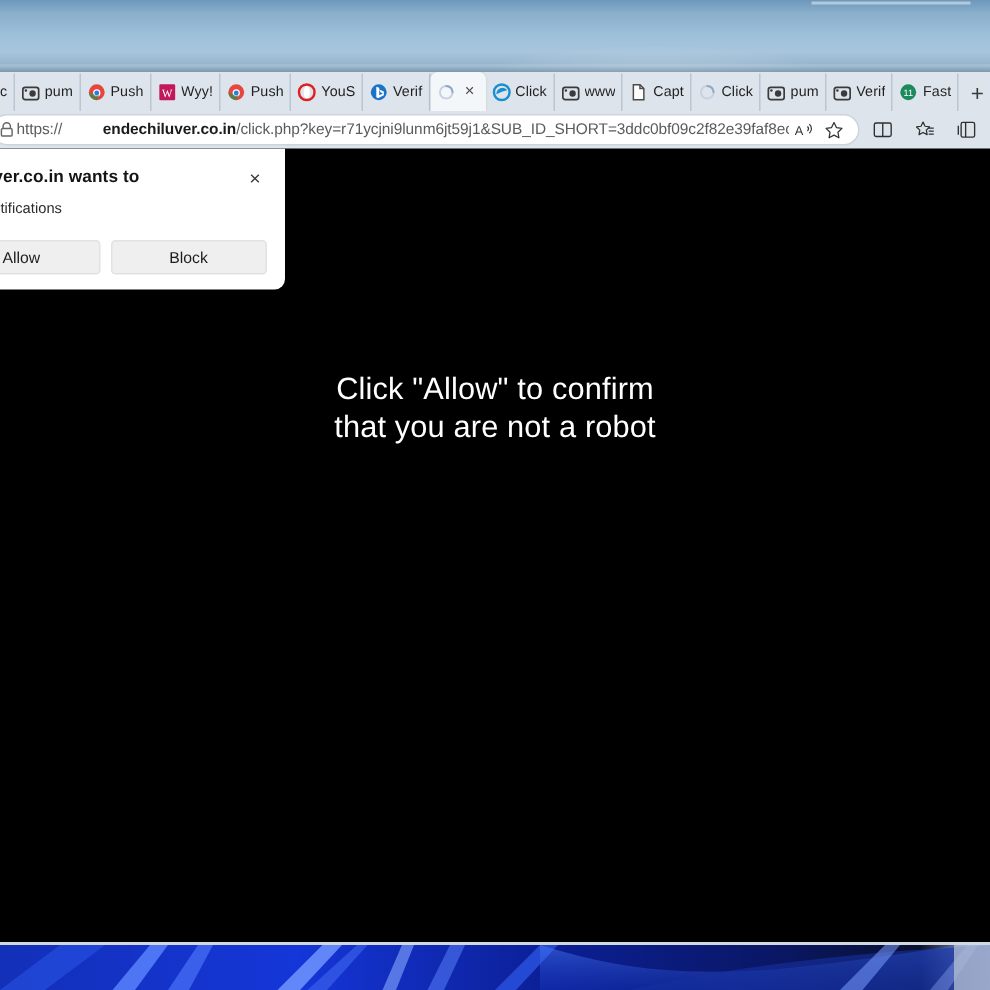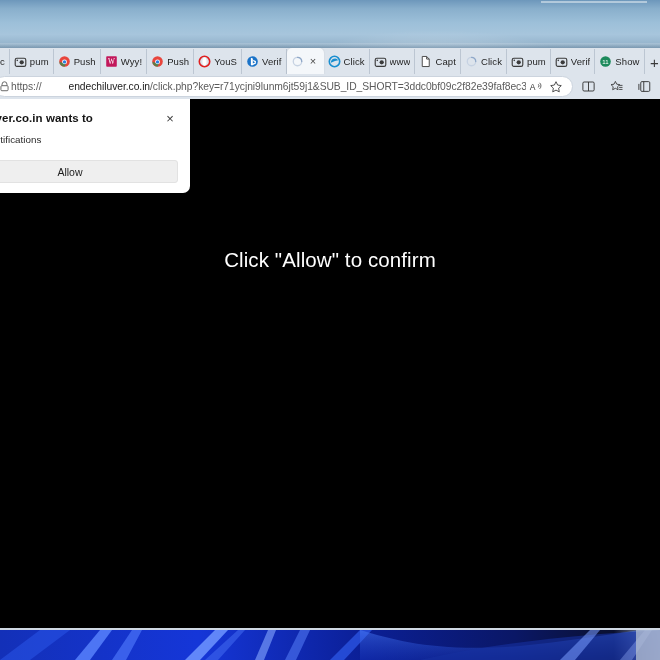--- a/index.html
+++ b/index.html
@@ -106,21 +106,21 @@
     margin-left: -9px;
   }
   .lock-ico { width: 14px; height: 14px; flex: 0 0 14px; display:flex; align-items:center; justify-content:center; }
   .url {
     font-size: 10.3px;
     color: #5b5b5b;
     white-space: nowrap; overflow: hidden;
     flex: 1 1 auto;
     letter-spacing: -.05px;
   }
-  .url b { color: #1b1b1b; font-weight: 400; padding-left: 27px; }
+  .url b { color: #1b1b1b; font-weight: 700; padding-left: 27px; }
   .ombtn {
     width: 20px; height: 20px; flex: 0 0 20px;
     display: flex; align-items: center; justify-content: center;
     color: #333;
   }
   .navbtn {
     width: 26px; height: 22px; flex: 0 0 26px;
     display: flex; align-items: center; justify-content: center;
     color: #2f2f2f;
   }
@@ -338,21 +338,21 @@
         </span>
         <span class="tlabel">Verif</span>
       </div>
       <div class="tab">
         <span class="fav">
           <svg viewBox="0 0 16 16">
             <circle cx="8" cy="8" r="6.5" fill="#1c8a5c"></circle>
             <text x="8" y="11.2" font-family="Liberation Sans, sans-serif" font-size="7.5" fill="#ffffff" text-anchor="middle">11</text>
           </svg>
         </span>
-        <span class="tlabel">Show</span>
+        <span class="tlabel">Fast</span>
       </div>
       <div class="newtab">+</div>
     </div>
 
   <div class="navbar">
 
     <div class="omnibox">
       <span class="lock-ico">
         <svg viewBox="0 0 16 16" width="13" height="13" aria-hidden="true">
           <path d="M5 7V5.2A3 3 0 0 1 11 5.2V7" fill="none" stroke="#666" stroke-width="1.2"></path>
@@ -396,30 +396,32 @@
         <path d="M9 3.5v13" fill="none" stroke="#2f2f2f" stroke-width="1.2"></path>
         <path d="M2.5 6.5v8" fill="none" stroke="#2f2f2f" stroke-width="1.2"></path>
       </svg>
     </div>
   </div>
 
   <div class="viewport">
 
     <div class="robot-text">
       <div>Click "Allow" to confirm</div>
+      <div>that you are not a robot</div>
     </div>
 
     <div class="perm-dialog">
       <div class="perm-head">
         <div class="perm-title">echiluver.co.in wants to</div>
         <div class="perm-close">×</div>
       </div>
       <div class="perm-body">Show notifications</div>
       <div class="perm-actions">
         <div class="perm-btn">Allow</div>
+        <div class="perm-btn">Block</div>
       </div>
     </div>
 
   </div>
 </div>
 
 <div class="desktop-bottom">
   <div class="sep"></div>
   <svg class="bloom" viewBox="0 0 660 30" preserveAspectRatio="none">
     <defs>

